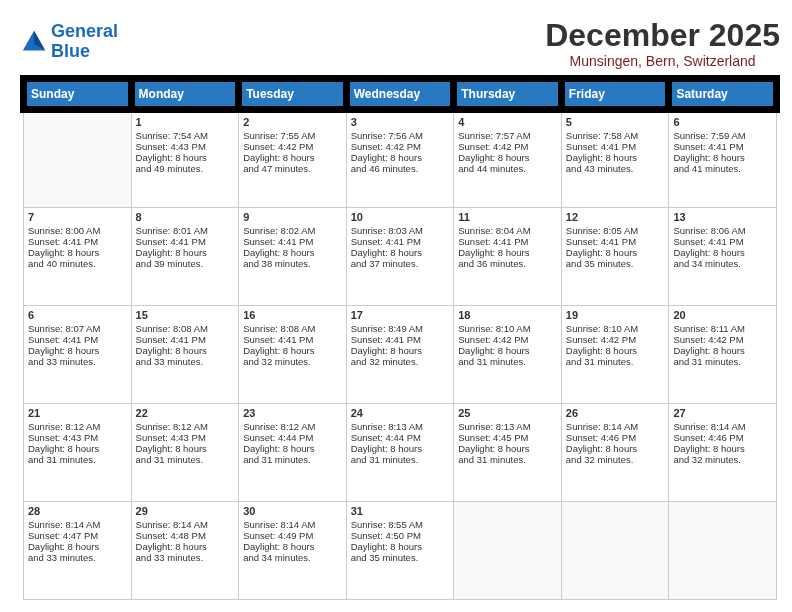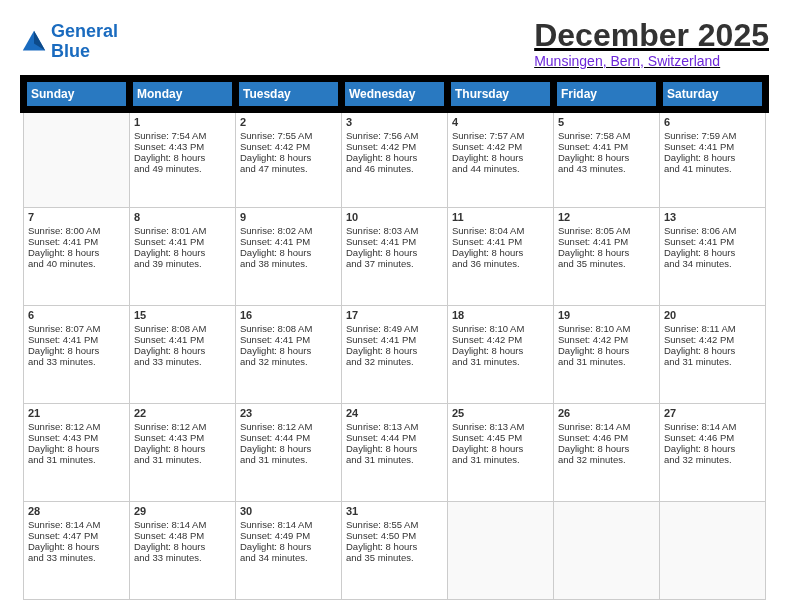--- a/index.html
+++ b/index.html
@@ -6,21 +6,21 @@
     body {
       font-family: Arial, sans-serif;
       background: #fff;
       width: 792px;
       height: 612px;
       overflow: hidden;
     }
     .page {
       width: 792px;
       height: 612px;
-      padding: 18px 23px 12px 20px;
+      padding: 18px 12px 12px 20px;
       display: flex;
       flex-direction: column;
     }
     .header {
       display: flex;
       align-items: flex-start;
       justify-content: space-between;
       margin-bottom: 6px;
     }
     .logo {
@@ -36,32 +36,31 @@
     }
     .logo-text span {
       color: #1a6bbf;
     }
     .logo-icon {
       width: 28px;
       height: 28px;
       margin-right: 3px;
     }
     .title-block {
-      text-align: left;
-      text-decoration: underline;
+      text-align: center;
     }
     .month-title {
       font-size: 32px;
       font-weight: bold;
       color: #333;
       line-height: 1.1;
     }
     .location {
       font-size: 14px;
-      color: #6d28d9;
+      color: #7f1d1d;
     }
     .calendar {
       width: 100%;
       border-collapse: collapse;
       flex: 1;
     }
     .calendar th {
       background-color: #2979c1;
       color: #fff;
       font-size: 12px;

